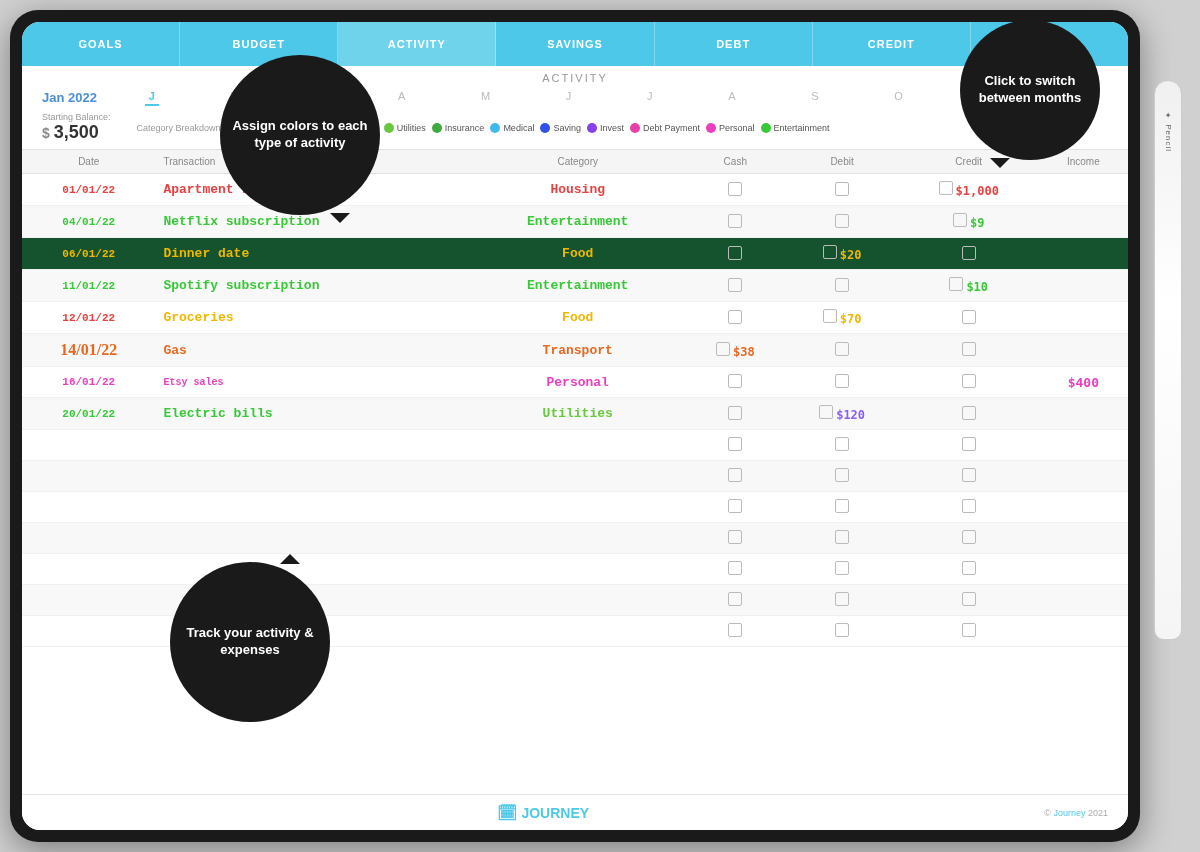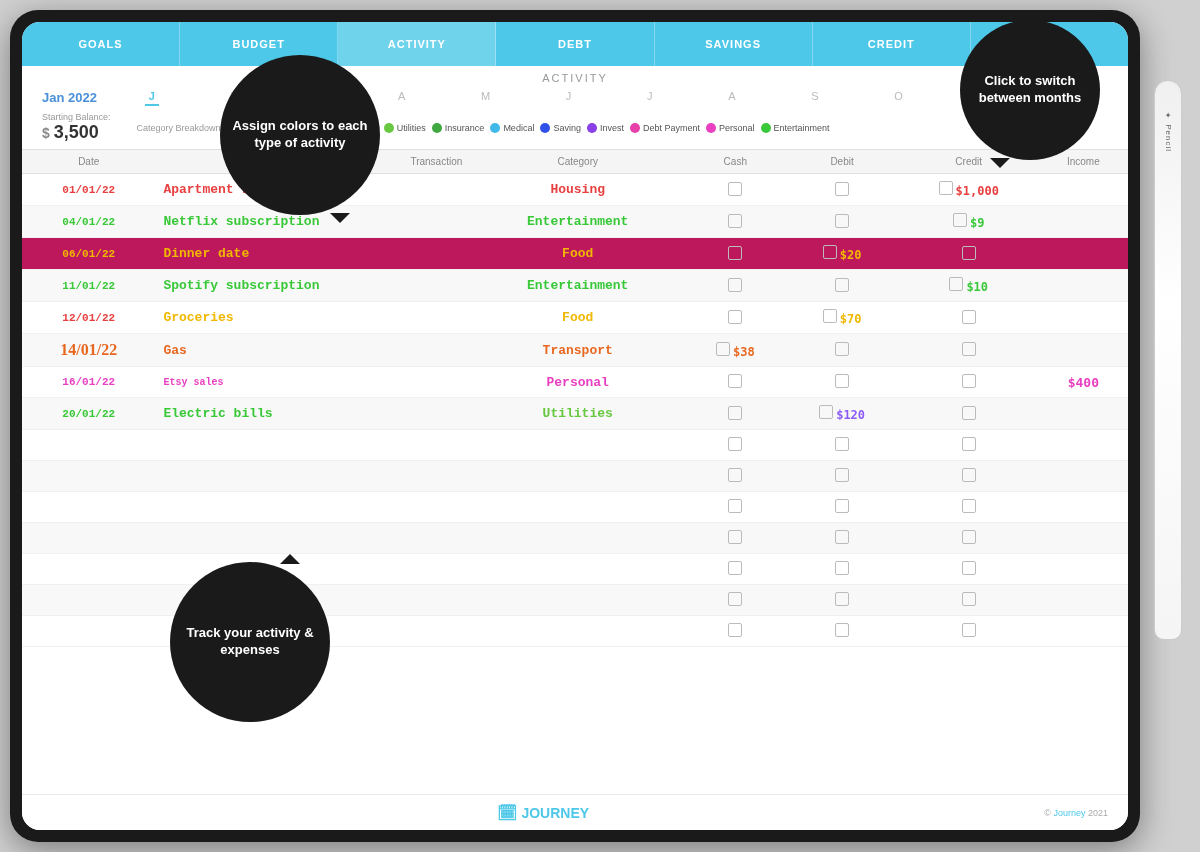--- a/index.html
+++ b/index.html
@@ -190,21 +190,21 @@
     }
     thead th {
       padding: 6px 8px;
       color: #888;
       font-weight: normal;
       text-align: center;
       border-bottom: 1px solid #e0e0e0;
       font-size: 10px;
     }
     thead th:first-child { text-align: center; }
-    thead th:nth-child(2) { text-align: right; margin-top: 16px; }
+    thead th:nth-child(2) { text-align: left; margin-top: 16px; }
     tbody tr {
       border-bottom: 1px solid #f0f0f0;
     }
     tbody tr:nth-child(even) {
       background: #fafafa;
     }
     tbody td {
       padding: 7px 8px;
       text-align: center;
       vertical-align: middle;
@@ -343,22 +343,22 @@
     <span class="pencil-logo">✦ Pencil</span>
   </div>
 
   <div class="ipad">
     <div class="ipad-screen">
 
       <div class="nav-tabs">
         <div class="nav-tab">GOALS</div>
         <div class="nav-tab">BUDGET</div>
         <div class="nav-tab active">ACTIVITY</div>
+        <div class="nav-tab">SAVINGS</div>
         <div class="nav-tab">DEBT</div>
-        <div class="nav-tab">SAVINGS</div>
         <div class="nav-tab">CREDIT</div>
         <div class="nav-tab">SOCIAL</div>
       </div>
 
       <div class="sub-header">
         <div class="sub-header-title">ACTIVITY</div>
 
         <div class="month-row">
           <span class="month-label">Jan 2022</span>
           <div class="month-letters">
@@ -476,21 +476,21 @@
     <td style="text-align:center;">
       <span class="checkbox"></span>
       
     </td>
     <td style="text-align:center;">
       <span class="checkbox"></span>
       <span style="color:#38c838; font-weight:bold; font-size:12px; font-family:monospace;">$9</span>
     </td>
     <td style="text-align:center; color:#333; font-weight:bold; font-size:13px; font-family:monospace;"></td>
   </tr>
-              <tr style="background: #be185d;">
+              <tr style="background: #14532d;">
     <td style="color:#f0b800; font-family: 'Courier New', monospace; font-size:11px; font-weight:bold;">06/01/22</td>
     <td style="color:#f0b800; font-family: 'Courier New', monospace; font-size:13px; font-weight:bold;">Dinner date</td>
     <td style="color:#f0b800; font-family: 'Courier New', monospace; font-size:13px; font-weight:bold;">Food</td>
     <td style="text-align:center;">
       <span class="checkbox"></span>
       
     </td>
     <td style="text-align:center;">
       <span class="checkbox"></span>
       <span style="color:#f0b800; font-weight:bold; font-size:12px; font-family:monospace;">$20</span>

